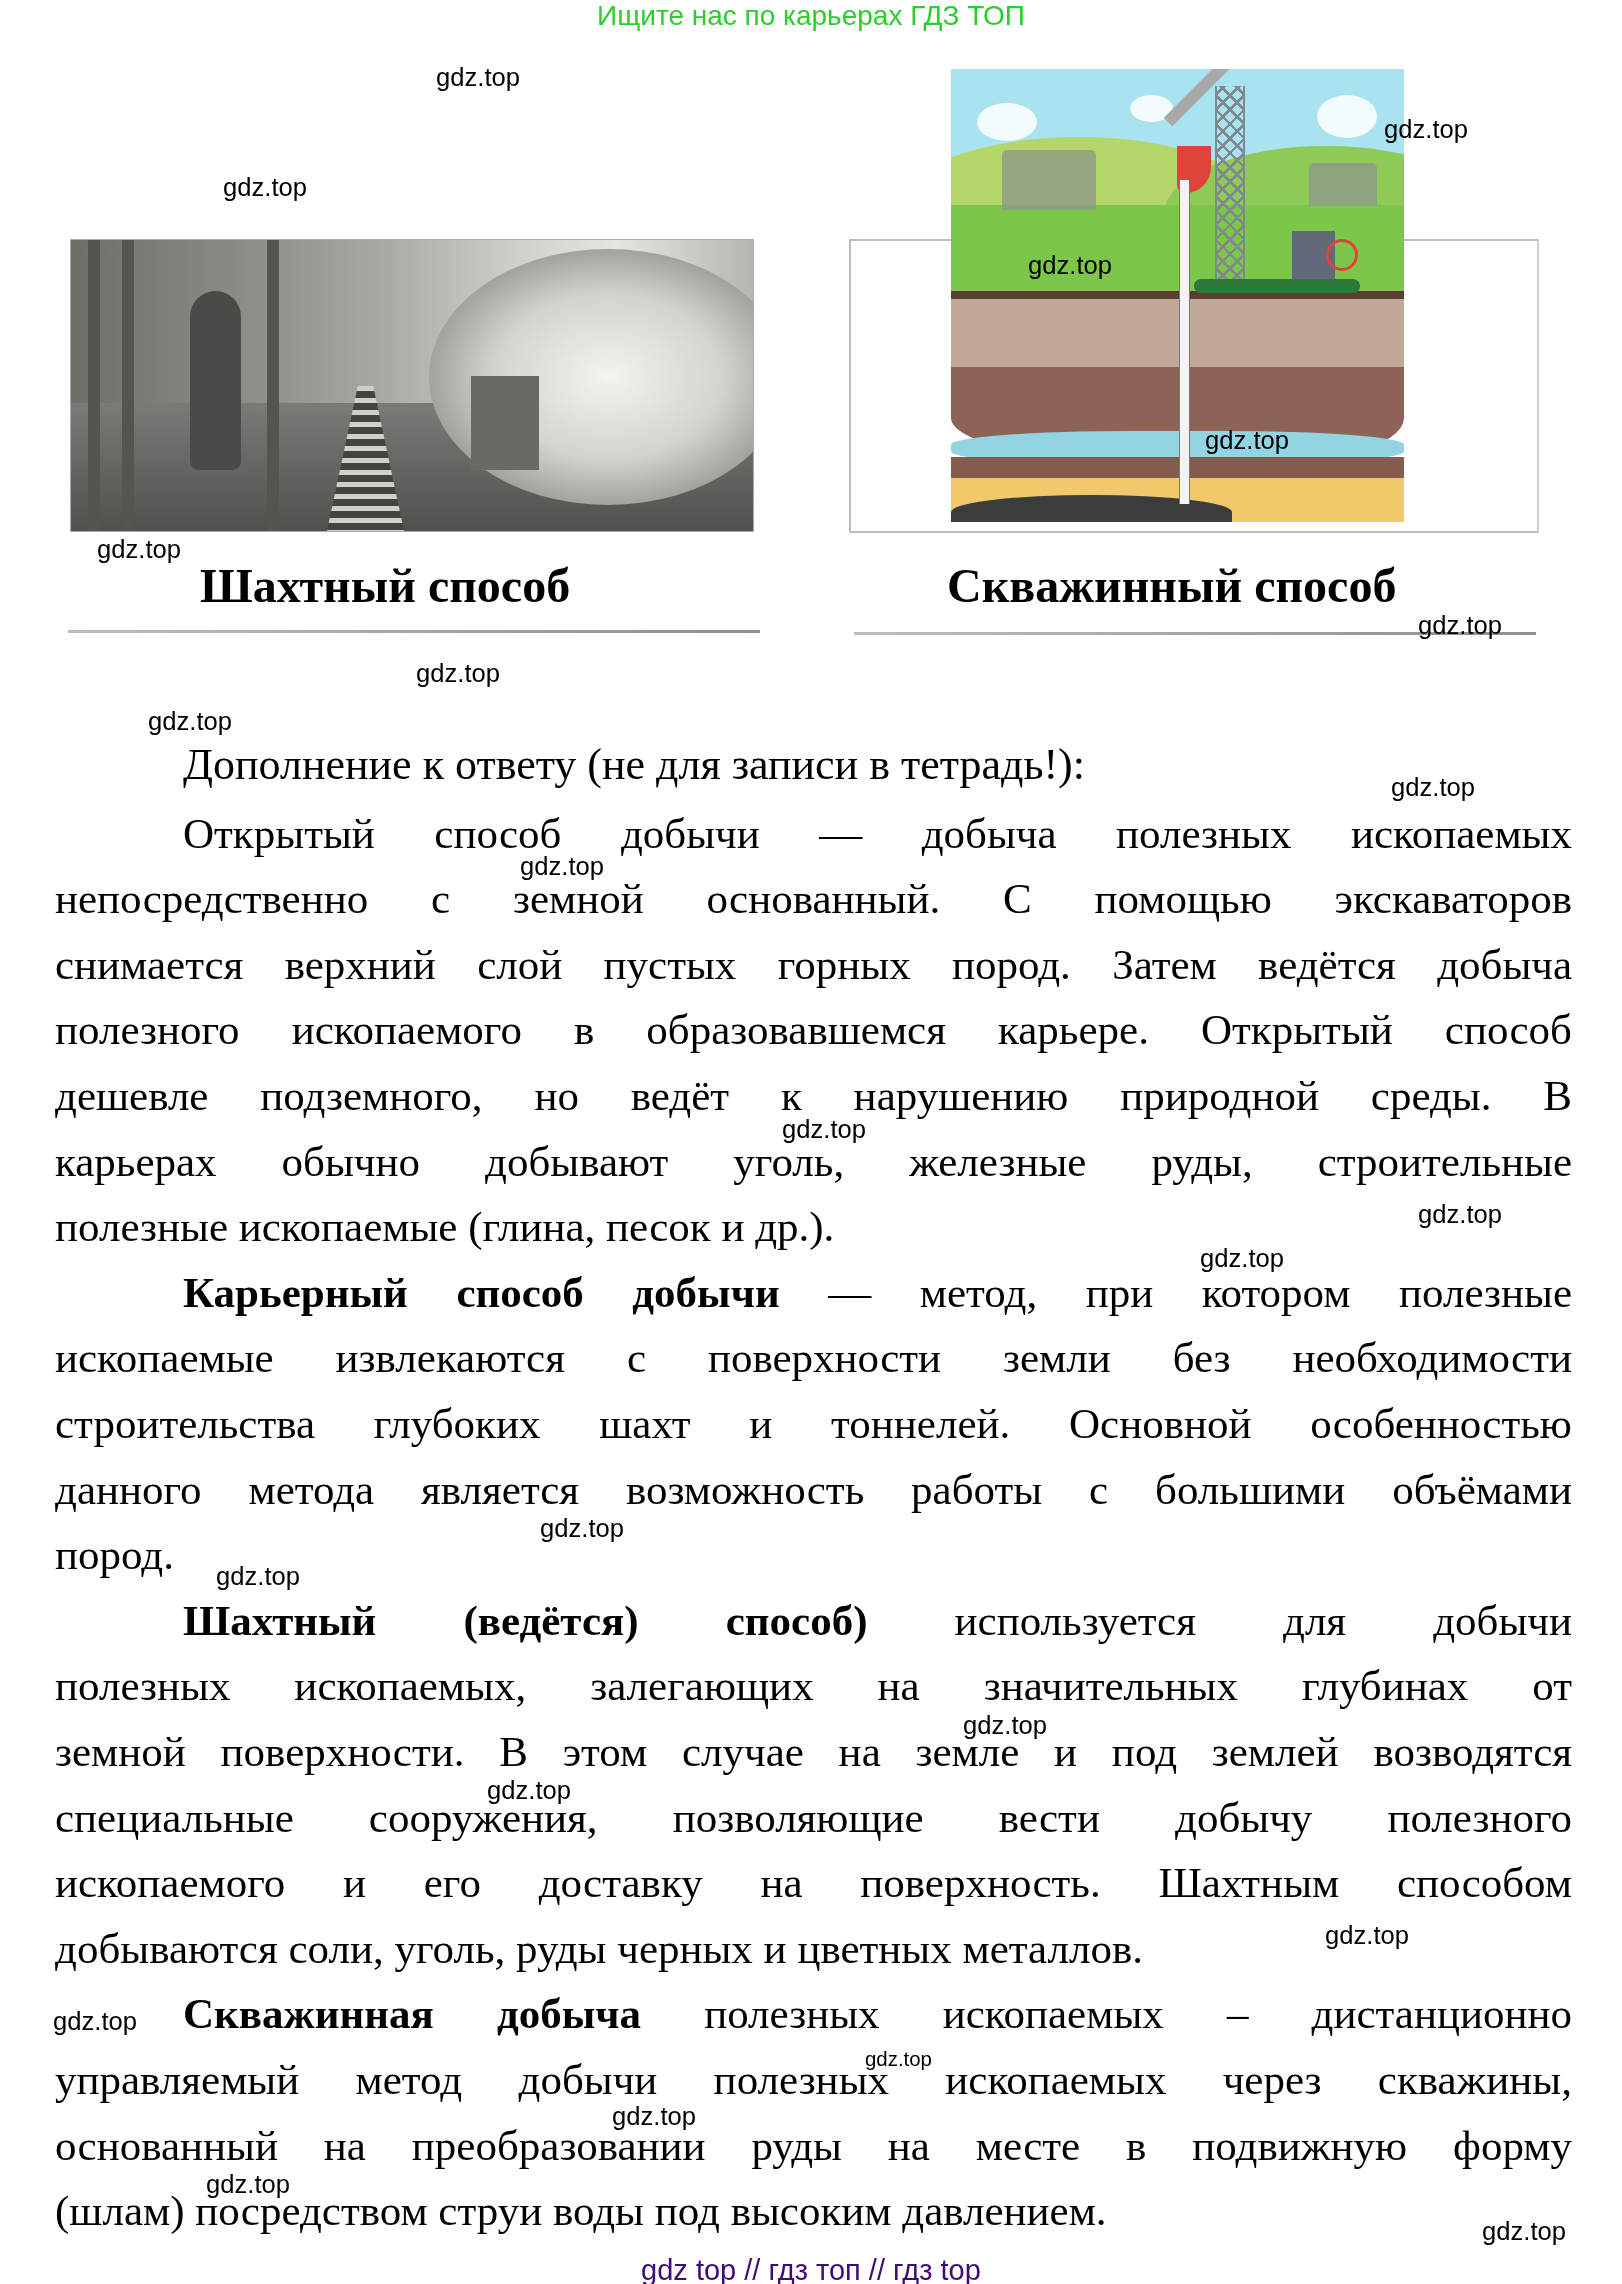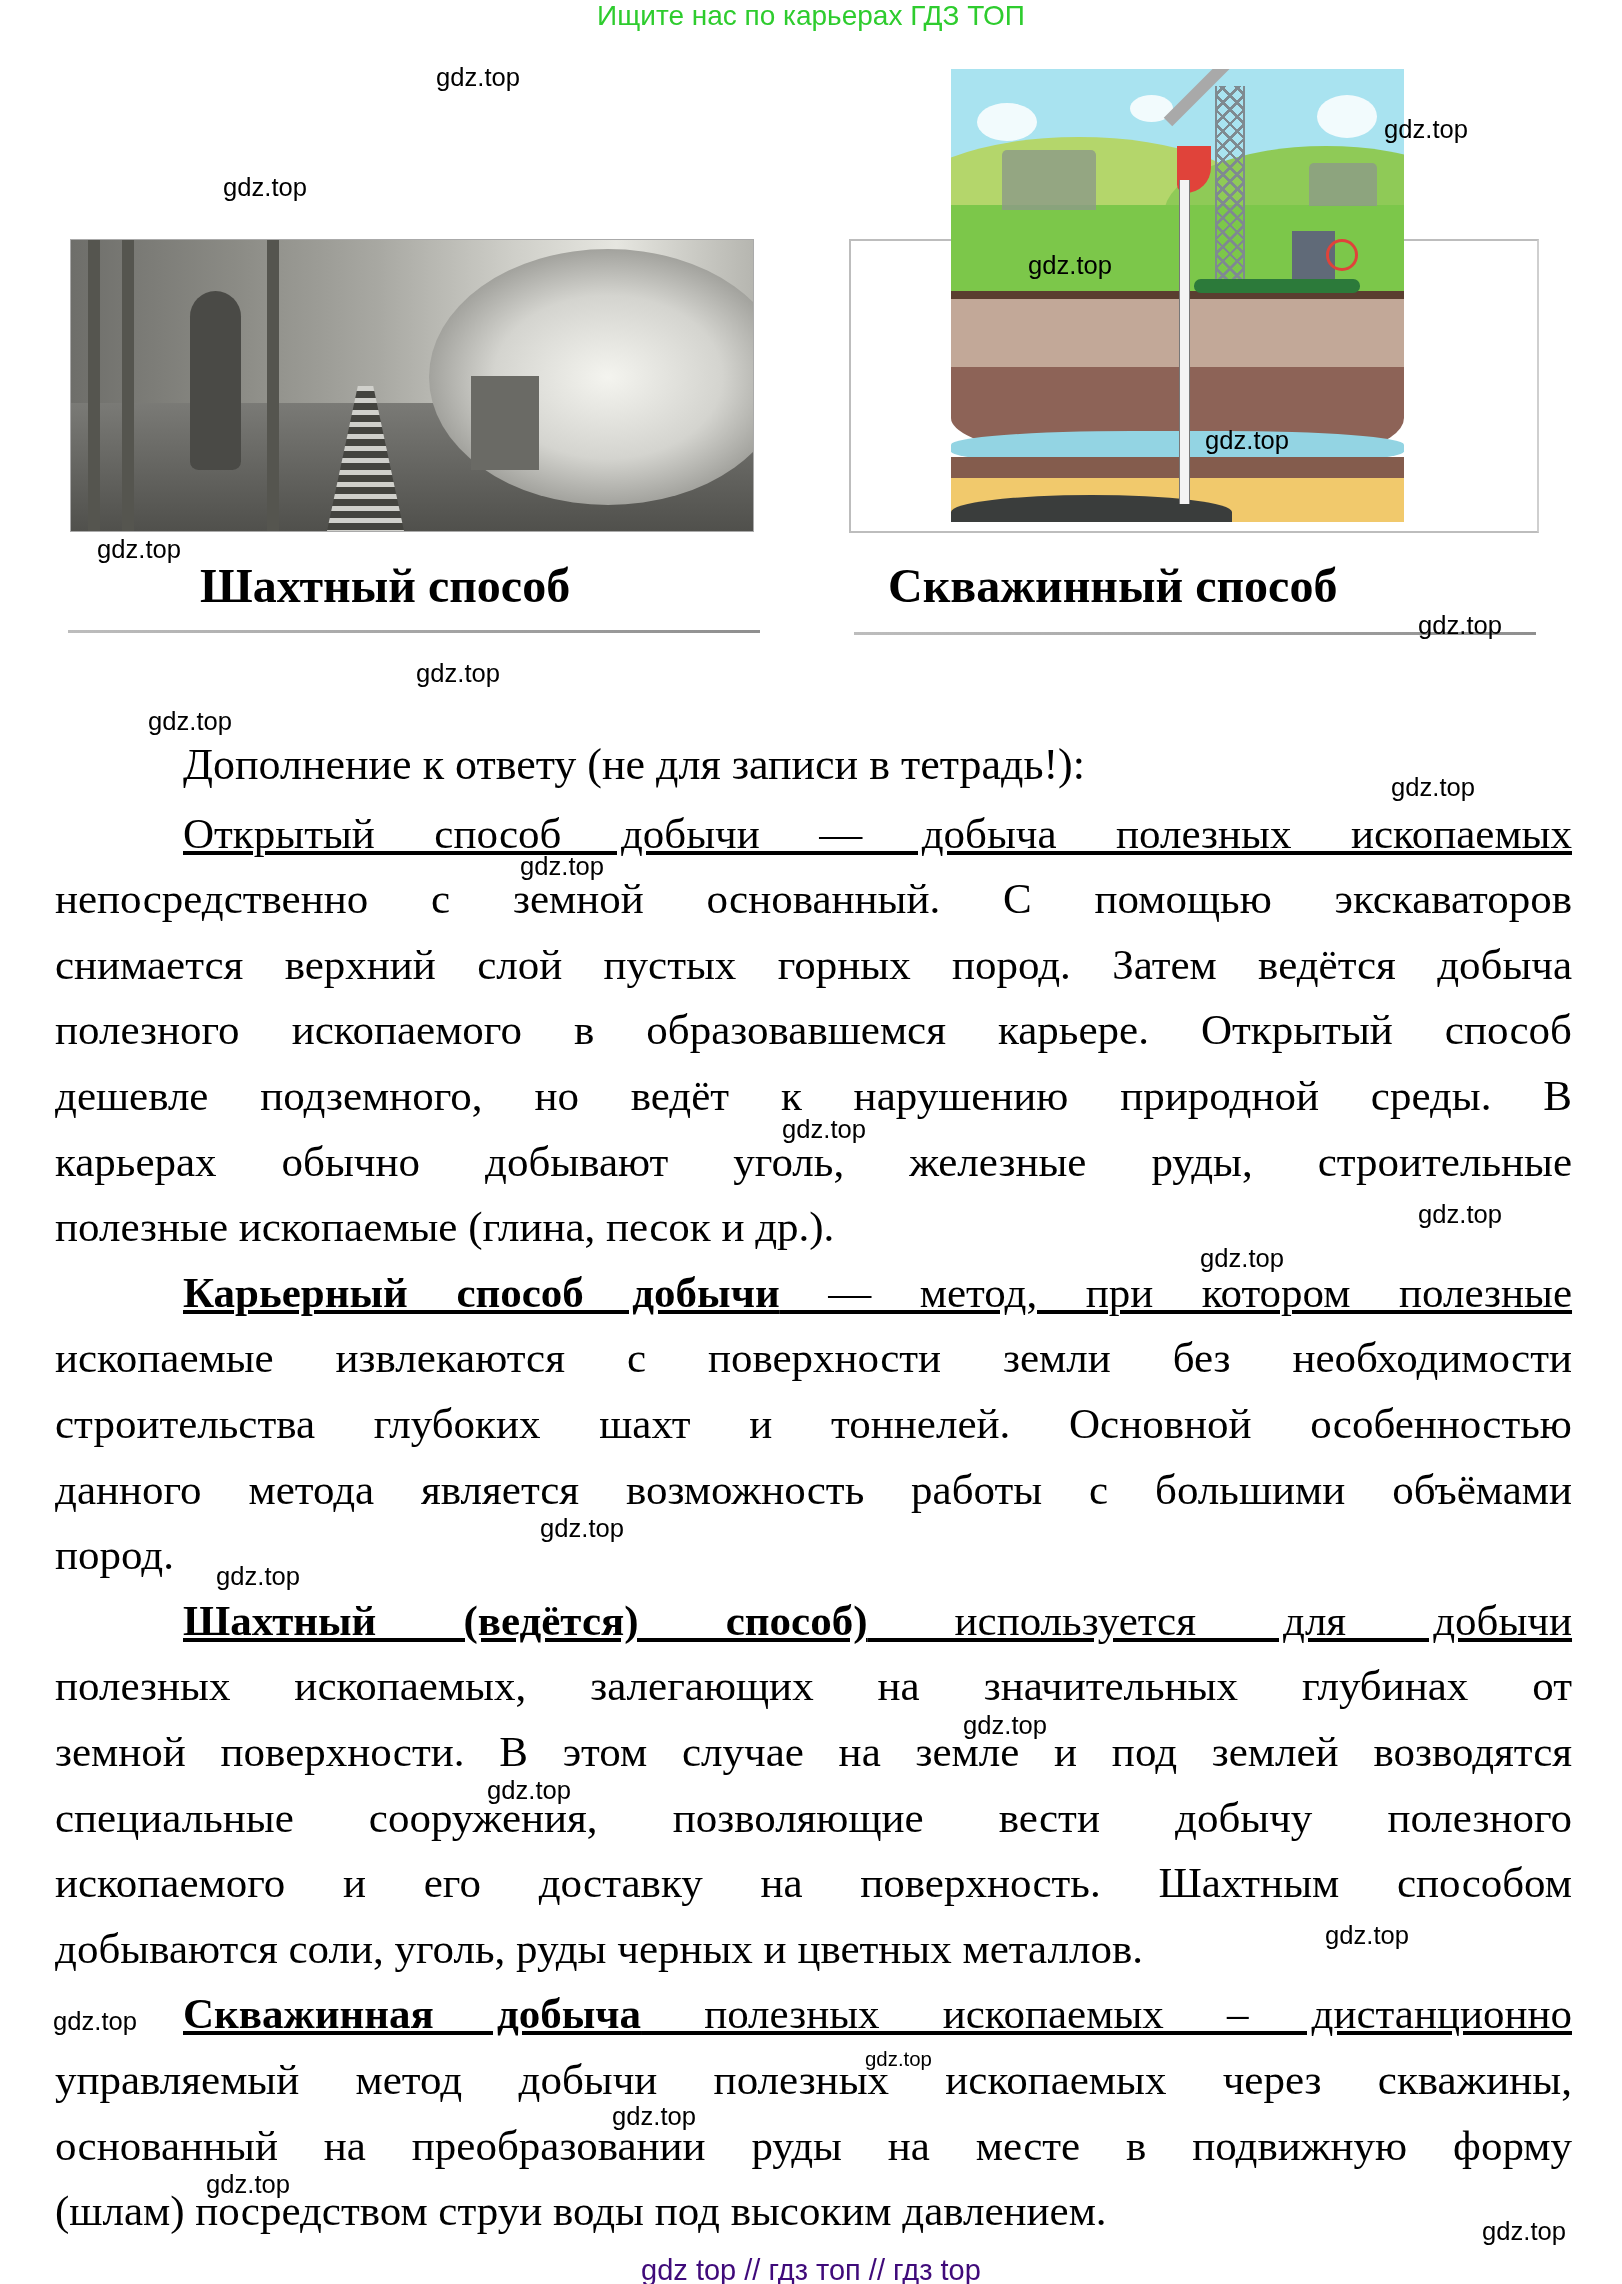--- a/index.html
+++ b/index.html
@@ -41,21 +41,21 @@
   .oil-img .motor { position: absolute; left: 341px; top: 162px; width: 43px; height: 48px; background: #606a78; }
   .oil-img .wheel { position: absolute; left: 375px; top: 170px; width: 25.6px; height: 25.6px; border-radius: 50%; border: 3.4px solid #e0433a; }
   .oil-img .bg-rig { position: absolute; top: 81px; width: 94px; height: 60px; background: #8c9a88; opacity: 0.8; border-radius: 5.1px 5.1px 0 0; }
   .oil-img .cloud { position: absolute; background: #fff; border-radius: 50%; opacity: 0.85; }
 
   .caption { position: absolute; top: 558px; font-size: 48px; font-weight: bold; line-height: 55px; white-space: nowrap; }
   .sep { position: absolute; height: 3.4px; background: linear-gradient(90deg, #bdbdbd, #8f8f8f); }
 
   .para-line { position: absolute; left: 55px; width: 1517px; font-size: 43px; line-height: 51px; white-space: nowrap; text-align: justify; text-align-last: justify; }
   .para-line.last { text-align-last: left; }
-  .para-line.indent { left: 183px; width: 1389px; text-decoration: underline; }
+  .para-line.indent { left: 183px; width: 1389px; }
   .para-heading { position: absolute; left: 183px; top: 739px; font-size: 44px; font-weight: normal; line-height: 51px; white-space: nowrap; }
   b { font-weight: bold; }
   .footer { left: 0; width: 1622px; top: 2253px; text-align: center; font-family: "Liberation Sans", sans-serif; font-size: 29px; color: #3f0a7a; line-height: 34px; }
 </style>
 </head>
 <body>
 
 <div class="abs header-note">Ищите нас по карьерах ГДЗ ТОП</div>
 
 <div class="abs mine-photo">
@@ -90,21 +90,21 @@
   <div class="derrick"></div>
   <div class="boom"></div>
   <div class="head"></div>
   <div class="motor"></div>
   <div class="wheel"></div>
   <div class="base"></div>
   <div class="pipe"></div>
 </div>
 
 <div class="caption" style="left:200px">Шахтный способ</div>
-<div class="caption" style="left:888px">Скважинный способ</div>
+<div class="caption" style="left:947px">Скважинный способ</div>
 <div class="sep" style="left:68px;top:630px;width:692px"></div>
 <div class="sep" style="left:854px;top:632px;width:682px"></div>
 
 <div class="para-heading">Дополнение к ответу (не для записи в тетрадь!):</div>
 
 <div class="para-line indent" style="top:808px">Открытый способ добычи — добыча полезных ископаемых</div>
 <div class="para-line" style="top:873px">непосредственно с земной основанный. С помощью экскаваторов</div>
 <div class="para-line" style="top:939px">снимается верхний слой пустых горных пород. Затем ведётся добыча</div>
 <div class="para-line" style="top:1004px">полезного ископаемого в образовавшемся карьере. Открытый способ</div>
 <div class="para-line" style="top:1070px">дешевле подземного, но ведёт к нарушению природной среды. В</div>

